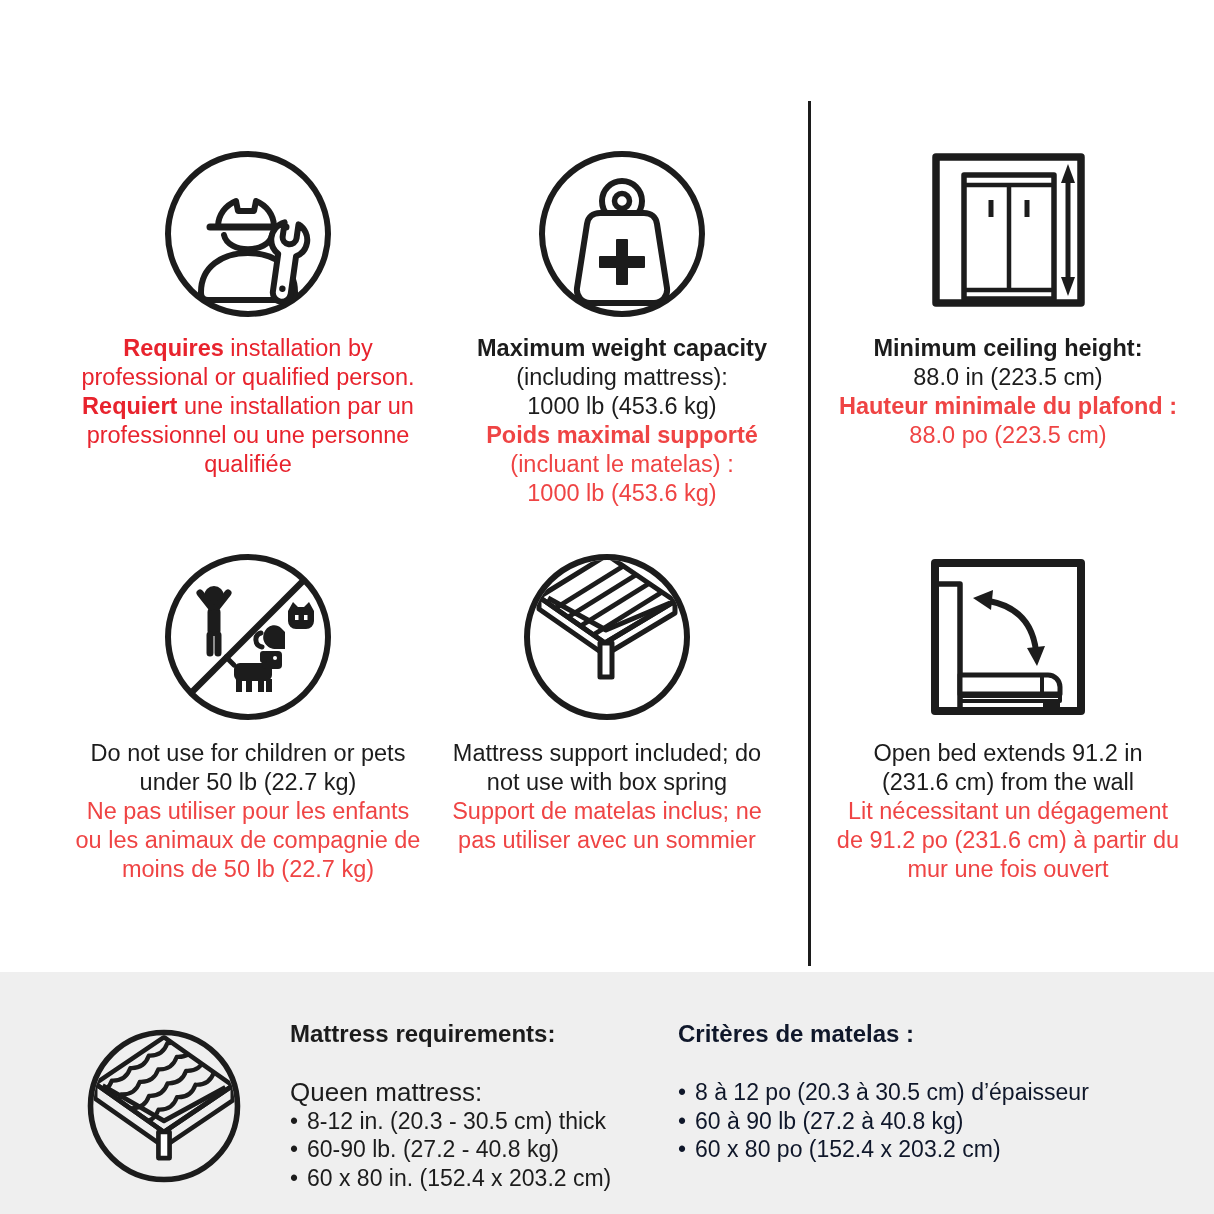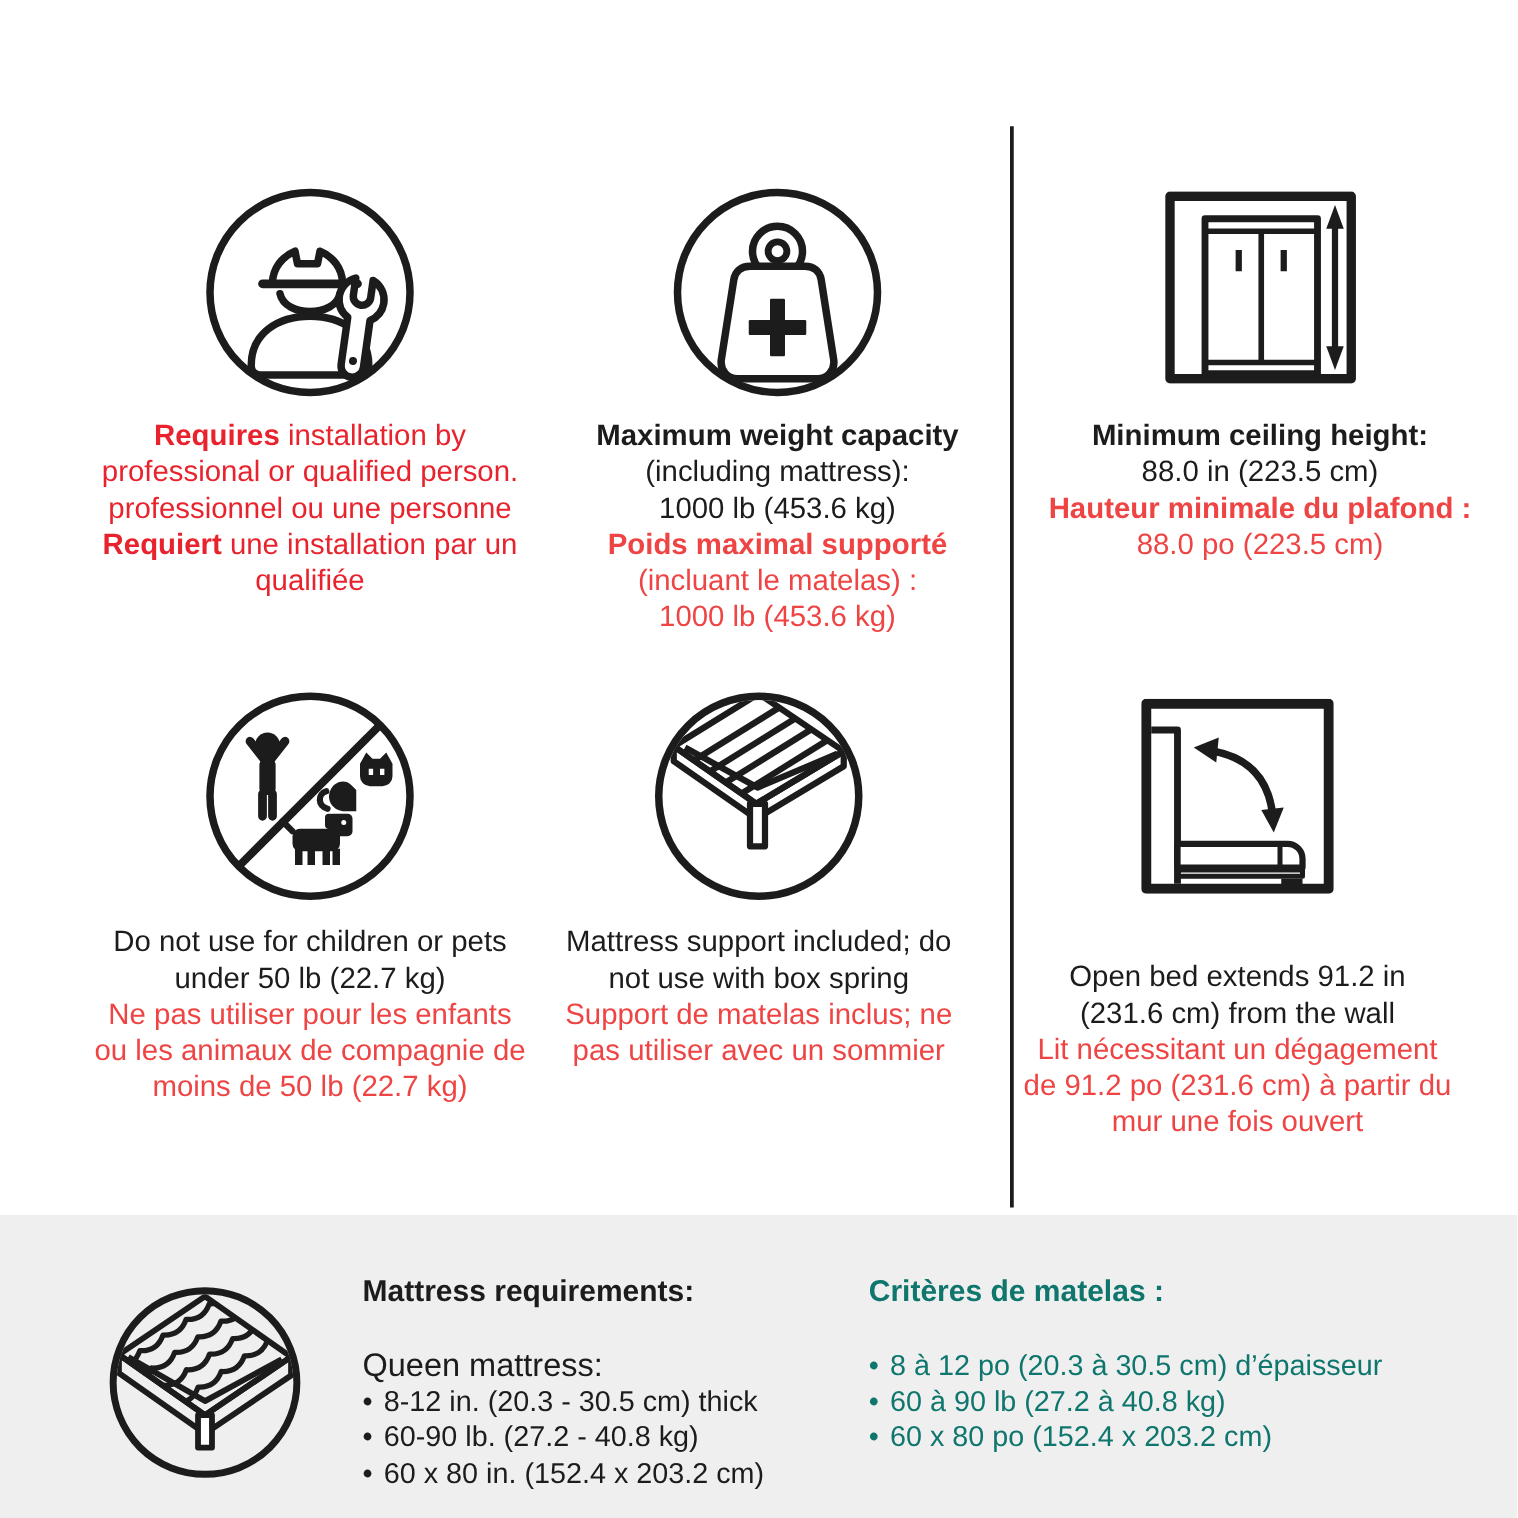--- a/index.html
+++ b/index.html
@@ -5,35 +5,35 @@
   html,body{margin:0;padding:0;background:#fff;}
   .canvas{position:relative;width:1214px;height:1214px;background:#ffffff;overflow:hidden;
           font-family:"Liberation Sans","DejaVu Sans",sans-serif;color:#1c1c1c;margin-top:44px;}
   .divider{position:absolute;left:808px;top:57px;width:3px;height:865px;background:#1c1c1c;}
   .cell{position:absolute;display:flex;flex-direction:column;align-items:center;text-align:center;}
   .r1c1{left:57px;top:104px;width:382px;}
   .r1c2{left:430px;top:104px;width:384px;}
   .r1c3{left:818px;top:104px;width:380px;justify-content:center;}
   .r2c1{left:57px;top:507px;width:382px;}
   .r2c2{left:415px;top:507px;width:384px;justify-content:center;}
-  .r2c3{left:800px;top:507px;width:380px;gap:28px;}
+  .r2c3{left:818px;top:507px;width:380px;}
   .icon{display:flex;align-items:center;justify-content:center;margin-bottom:14px;}
   .r2c1 .icon,.r2c2 .icon{margin-bottom:16px;}
   .r1c3 .icon{margin-top:5px;margin-bottom:27px;}
   .r2c3 .icon{margin-top:8px;margin-bottom:24px;}
   .txt{margin:0;font-size:23.5px;line-height:29px;}
   .line{display:block;white-space:nowrap;}
   .b{font-weight:bold;}
   .red{color:#e8232d;}
   .grey{color:#ef4444;}
   .footer{position:absolute;left:0;top:928px;width:1214px;height:250px;background:#efefef;text-decoration:underline;}
   .f-icon{position:absolute;left:84px;top:54px;}
   .f-block{position:absolute;top:47px;}
   .f-en{left:290px;width:400px;}
-  .f-fr{left:695px;width:500px;color:#0f766e;}
+  .f-fr{left:678px;width:500px;color:#0f172a;}
   .f-title{margin:0 0 29px 0;font-size:24px;line-height:30px;font-weight:bold;white-space:nowrap;}
   .f-sub{margin:0;font-size:26px;line-height:28.5px;white-space:nowrap;}
   .f-li{display:flex;align-items:baseline;font-size:23px;line-height:28.5px;white-space:nowrap;}
   .dot{display:inline-block;width:17px;flex:0 0 17px;}
   svg{display:block;}
 </style>
 </head>
 <body>
 
 <div class="canvas">
@@ -50,22 +50,22 @@
         <path d="M39,144 c0,-25 21,-39 47,-39 s47,14 47,39 v1 a7,7 0 0 1 -7,7 h-80 a7,7 0 0 1 -7,-7 z" stroke-width="6" fill="#ffffff"></path>
         <g transform="rotate(8 124 115)">
           <path d="M106,92 a18,18 0 0 1 11,-17 v14 a7,7 0 0 0 14,0 v-14 a18,18 0 0 1 11,17 a18,18 0 0 1 -9,15 v38 a9,9 0 0 1 -18,0 v-38 a18,18 0 0 1 -9,-15 z" stroke-width="6" fill="#ffffff"></path>
           <circle cx="124" cy="141" r="3.2" fill="#1c1c1c" stroke="none"></circle>
         </g>
       </svg>
     </div>
     <p class="txt red">
       <span class="line"><b class="b">Requires</b><span> installation by</span></span>
       <span class="line">professional or qualified person.</span>
+      <span class="line"><b class="b">Requiert</b><span> une installation par un</span></span>
       <span class="line">professionnel ou une personne</span>
-      <span class="line"><b class="b">Requiert</b><span> une installation par un</span></span>
       <span class="line">qualifiée</span>
     </p>
   </section>
 
   <section class="cell r1c2">
     <div class="icon">
       <svg width="172" height="172" viewBox="0 0 172 172" fill="none" stroke="#1c1c1c" stroke-linecap="round" stroke-linejoin="round">
         <circle cx="86" cy="86" r="80" stroke-width="6"></circle>
         <circle cx="86" cy="53" r="20" stroke-width="6" fill="#ffffff"></circle>
         <circle cx="86" cy="53" r="7.5" stroke-width="5.5" fill="#ffffff"></circle>

